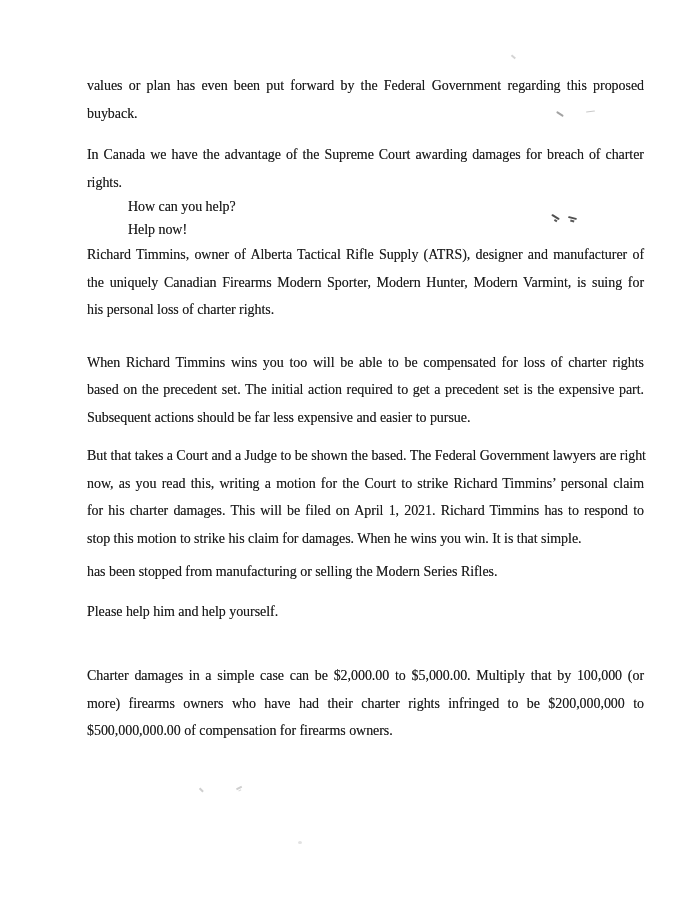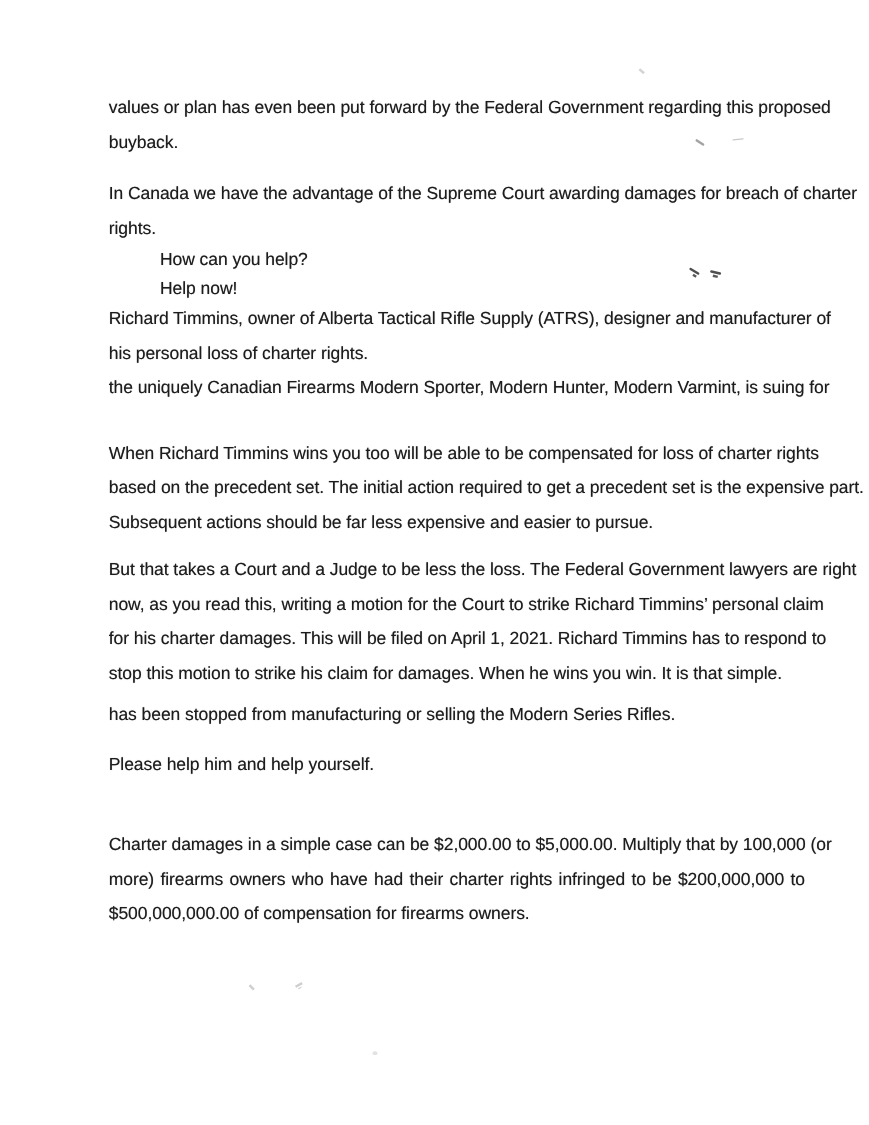--- a/index.html
+++ b/index.html
@@ -1,21 +1,21 @@
 <!DOCTYPE html>
 <html><head>
 <meta charset="utf-8">
 <style>
   html,body{margin:0;padding:0;background:#ffffff;}
   .page{
     position:relative;
     width:695px;height:900px;
     background:#ffffff;
     overflow:hidden;
-    font-family:Liberation Sans, sans-serif;
+    font-family:Liberation Serif, serif;
   }
   .doc{
     position:absolute;
     left:87px;top:72px;
     width:557px;
     font-size:14px;
     line-height:27.5px;
     color:#1c1c1c;
     text-shadow:0 0 0.6px rgba(20,20,20,0.55);
     letter-spacing:-0.05px;
@@ -70,30 +70,30 @@
         <div class="line last">rights.</div>
       </div>
       <div class="tab-line">
         <div class="line last">How can you help?</div>
       </div>
       <div class="tab-line">
         <div class="line last">Help now!</div>
       </div>
       <div class="para">
         <div class="line">Richard Timmins, owner of Alberta Tactical Rifle Supply (ATRS), designer and manufacturer of</div>
+        <div class="line">the uniquely Canadian Firearms Modern Sporter, Modern Hunter, Modern Varmint, is suing for</div>
         <div class="line last">his personal loss of charter rights.</div>
-        <div class="line">the uniquely Canadian Firearms Modern Sporter, Modern Hunter, Modern Varmint, is suing for</div>
       </div>
       <div class="para">
         <div class="line">When Richard Timmins wins you too will be able to be compensated for loss of charter rights</div>
         <div class="line">based on the precedent set. The initial action required to get a precedent set is the expensive part.</div>
         <div class="line last">Subsequent actions should be far less expensive and easier to pursue.</div>
       </div>
       <div class="para">
-        <div class="line">But that takes a Court and a Judge to be less the loss. The Federal Government lawyers are right</div>
+        <div class="line">But that takes a Court and a Judge to be shown the based. The Federal Government lawyers are right</div>
         <div class="line">now, as you read this, writing a motion for the Court to strike Richard Timmins’ personal claim</div>
         <div class="line">for his charter damages. This will be filed on April 1, 2021. Richard Timmins has to respond to</div>
         <div class="line last">stop this motion to strike his claim for damages. When he wins you win. It is that simple.</div>
       </div>
       <div class="para">
         <div class="line last">has been stopped from manufacturing or selling the Modern Series Rifles.</div>
       </div>
       <div class="para">
         <div class="line last">Please help him and help yourself.</div>
       </div>

